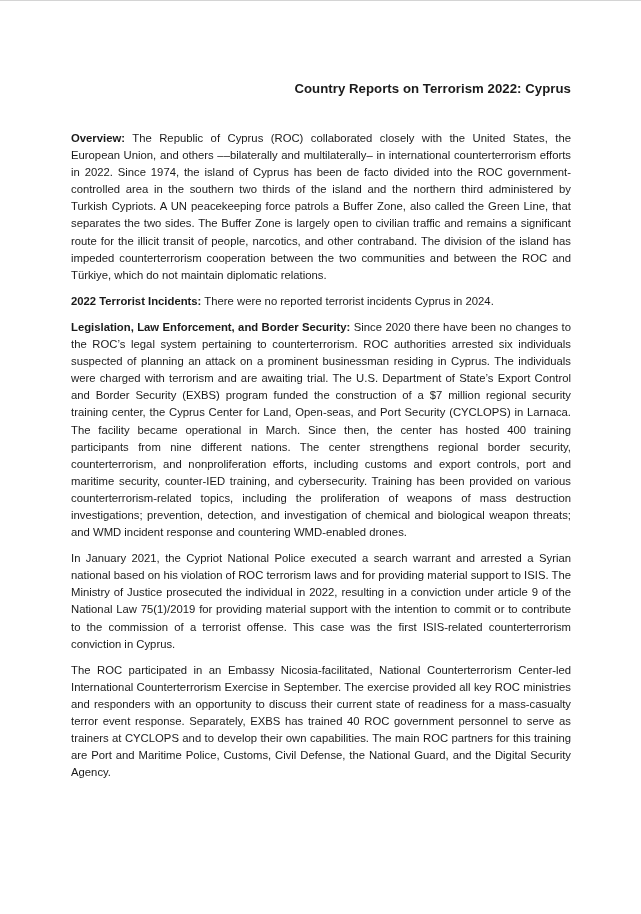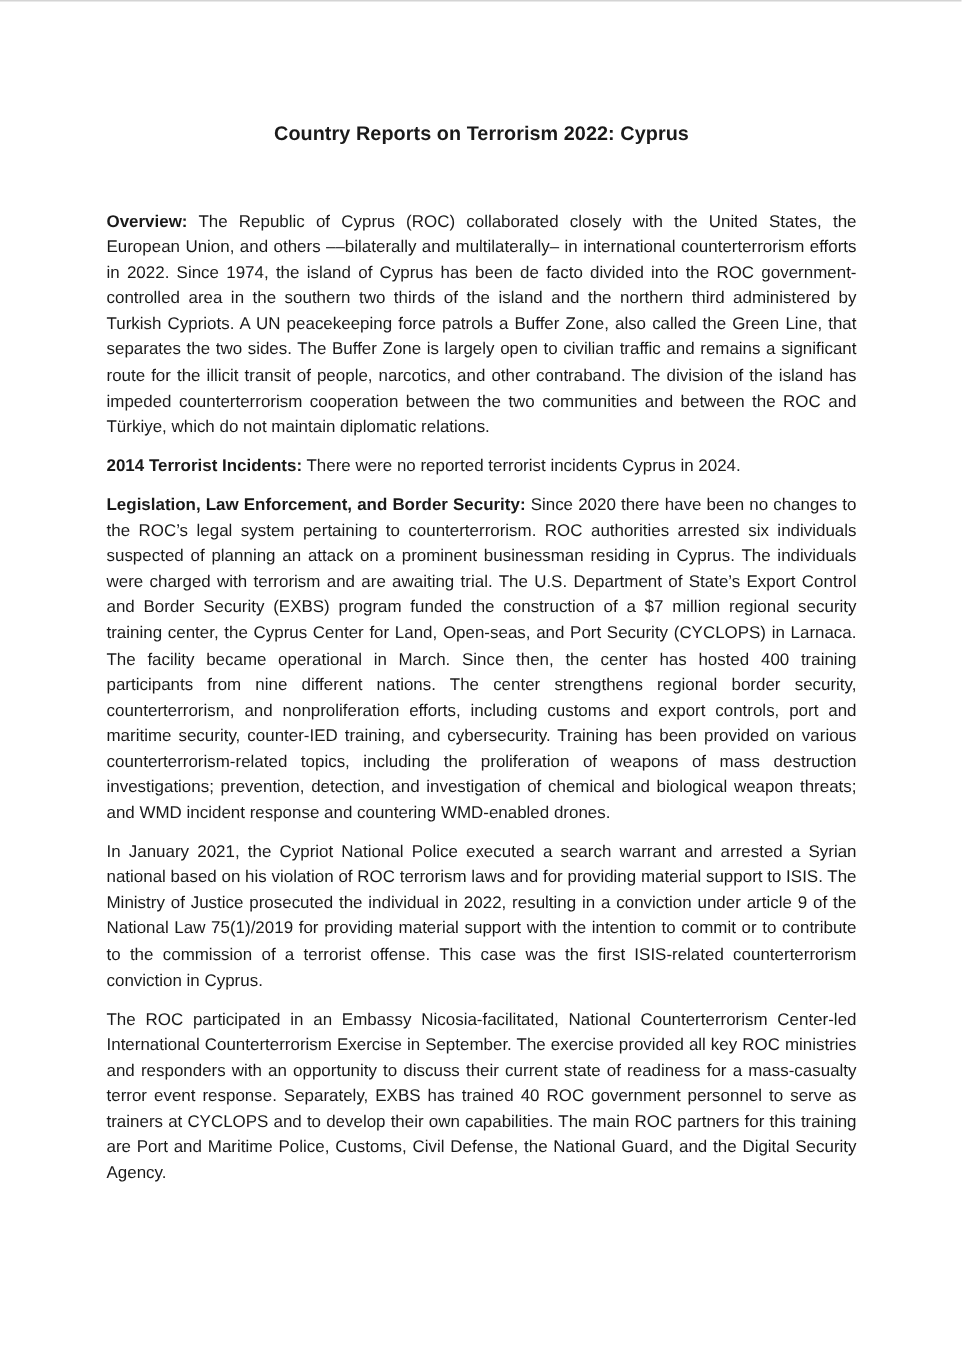--- a/index.html
+++ b/index.html
@@ -21,29 +21,29 @@
       top: 0;
       width: 500px;
       font-family: "Liberation Sans", sans-serif;
       color: #1a1a1a;
     }
     .title {
       position: absolute;
       top: 80px;
       left: 0;
       width: 500px;
-      text-align: center;
+      text-align: right;
       font-weight: bold;
       font-size: 13.2px;
       letter-spacing: 0.05px;
       margin: 0;
     }
     .body {
       position: absolute;
-      top: 139px;
+      top: 129px;
       left: 0;
       width: 500px;
     }
     p {
       margin: 0 0 9px 0;
       font-size: 11.3px;
       line-height: 17.1px;
       text-align: justify;
     }
     .label {
@@ -52,21 +52,21 @@
   </style>
 </head>
 <body>
 
 <div class="page">
   <h1 class="title">Country Reports on Terrorism 2022: Cyprus</h1>
 
   <div class="body">
     <p><span class="label">Overview:</span><span> The Republic of Cyprus (ROC) collaborated closely with the United States, the European Union, and others ––bilaterally and multilaterally– in international counterterrorism efforts in 2022.  Since 1974, the island of Cyprus has been de facto divided into the ROC government-controlled area in the southern two thirds of the island and the northern third administered by Turkish Cypriots.  A UN peacekeeping force patrols a Buffer Zone, also called the Green Line, that separates the two sides.  The Buffer Zone is largely open to civilian traffic and remains a significant route for the illicit transit of people, narcotics, and other contraband.  The division of the island has impeded counterterrorism cooperation between the two communities and between the ROC and Türkiye, which do not maintain diplomatic relations.</span></p>
 
-    <p><span class="label">2014 Terrorist Incidents:</span><span> There were no reported terrorist incidents Cyprus in 2024.</span></p>
+    <p><span class="label">2022 Terrorist Incidents:</span><span> There were no reported terrorist incidents Cyprus in 2024.</span></p>
 
     <p><span class="label">Legislation, Law Enforcement, and Border Security:</span><span> Since 2020 there have been no changes to the ROC’s legal system pertaining to counterterrorism.  ROC authorities arrested six individuals suspected of planning an attack on a prominent businessman residing in Cyprus.  The individuals were charged with terrorism and are awaiting trial.  The U.S. Department of State’s Export Control and Border Security (EXBS) program funded the construction of a $7 million regional security training center, the Cyprus Center for Land, Open-seas, and Port Security (CYCLOPS) in Larnaca.  The facility became operational in March.  Since then, the center has hosted 400 training participants from nine different nations.  The center strengthens regional border security, counterterrorism, and nonproliferation efforts, including customs and export controls, port and maritime security, counter-IED training, and cybersecurity.  Training has been provided on various counterterrorism-related topics, including the proliferation of weapons of mass destruction investigations; prevention, detection, and investigation of chemical and biological weapon threats; and WMD incident response and countering WMD-enabled drones.</span></p>
 
     <p>In January 2021, the Cypriot National Police executed a search warrant and arrested a Syrian national based on his violation of ROC terrorism laws and for providing material support to ISIS.  The Ministry of Justice prosecuted the individual in 2022, resulting in a conviction under article 9 of the National Law 75(1)/2019 for providing material support with the intention to commit or to contribute to the commission of a terrorist offense.  This case was the first ISIS-related counterterrorism conviction in Cyprus.</p>
 
     <p>The ROC participated in an Embassy Nicosia-facilitated, National Counterterrorism Center-led International Counterterrorism Exercise in September.  The exercise provided all key ROC ministries and responders with an opportunity to discuss their current state of readiness for a mass-casualty terror event response. Separately, EXBS has trained 40 ROC government personnel to serve as trainers at CYCLOPS and to develop their own capabilities.  The main ROC partners for this training are Port and Maritime Police, Customs, Civil Defense, the National Guard, and the Digital Security Agency.</p>
   </div>
 </div>
 
 </body></html>

